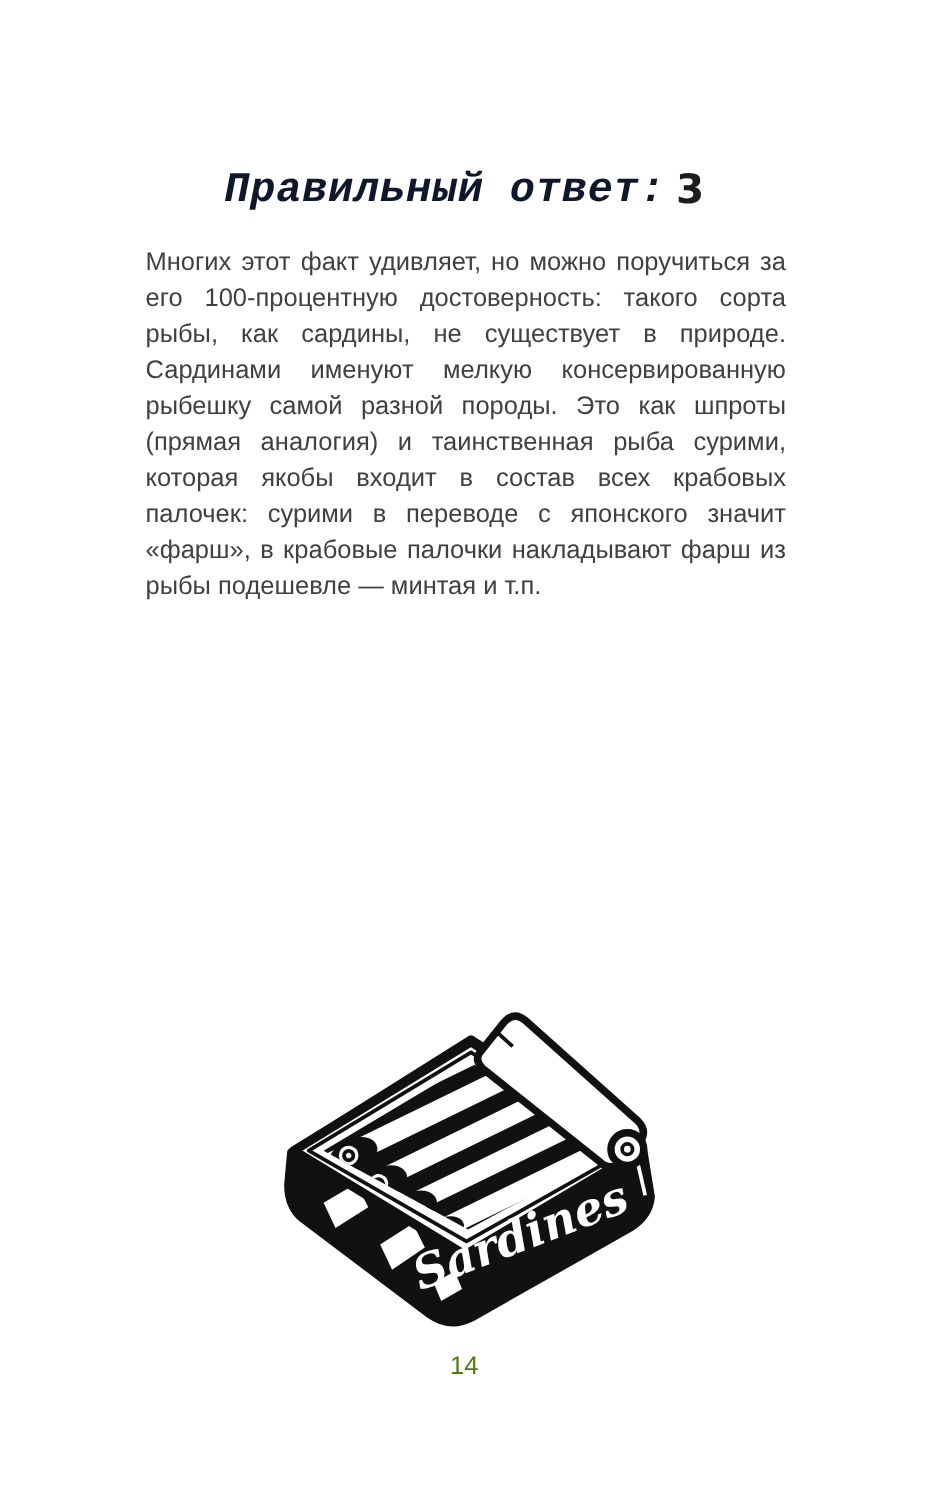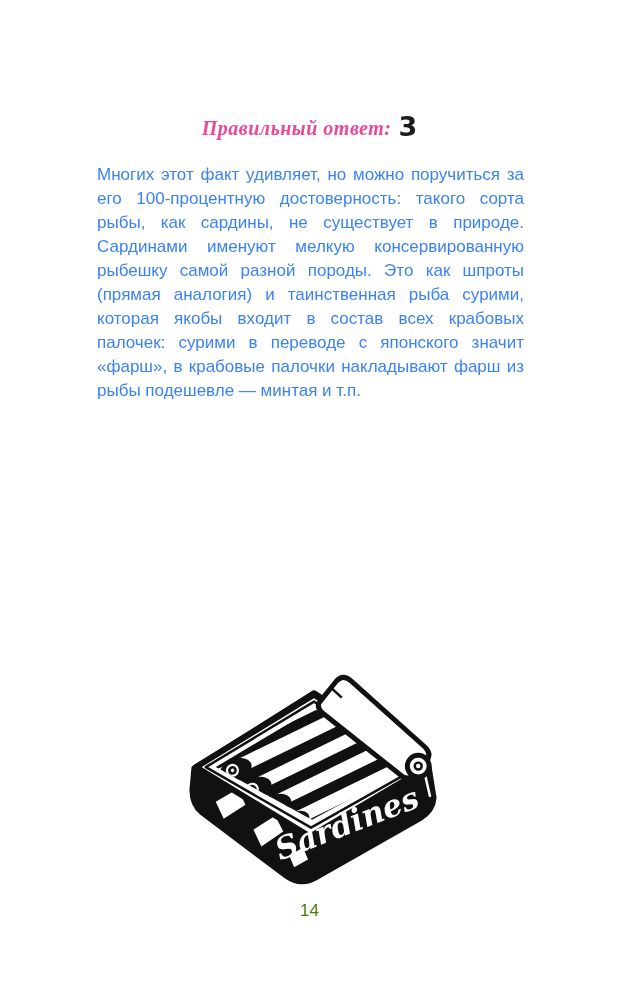--- a/index.html
+++ b/index.html
@@ -14,44 +14,44 @@
   }
   .heading {
     position: absolute;
     top: 111px;
     left: 0;
     width: 100%;
     text-align: center;
     white-space: nowrap;
   }
   .heading-label {
-    font-family: Liberation Serif, serif;
+    font-family: Liberation Mono, monospace;
     font-style: italic;
     font-weight: bold;
-    font-size: 20px;
-    color: #ec4899;
+    font-size: 28px;
+    color: #0f172a;
     letter-spacing: 0.5px;
   }
   .heading-answer {
     font-family: "DejaVu Sans", sans-serif;
     font-weight: bold;
     font-size: 27px;
     color: #1c1c1c;
     margin-left: 7px;
     vertical-align: -1px;
   }
   .body-paragraph {
     position: absolute;
     top: 163px;
     left: 97px;
     width: 427px;
     font-family: "Liberation Sans", sans-serif;
     font-size: 17px;
     line-height: 24px;
-    color: #3b82f6;
+    color: #404040;
     text-align: justify;
     text-align-last: left;
   }
   .illustration-wrap {
     position: absolute;
     top: 670px;
     left: 180px;
     width: 268px;
     height: 220px;
   }

